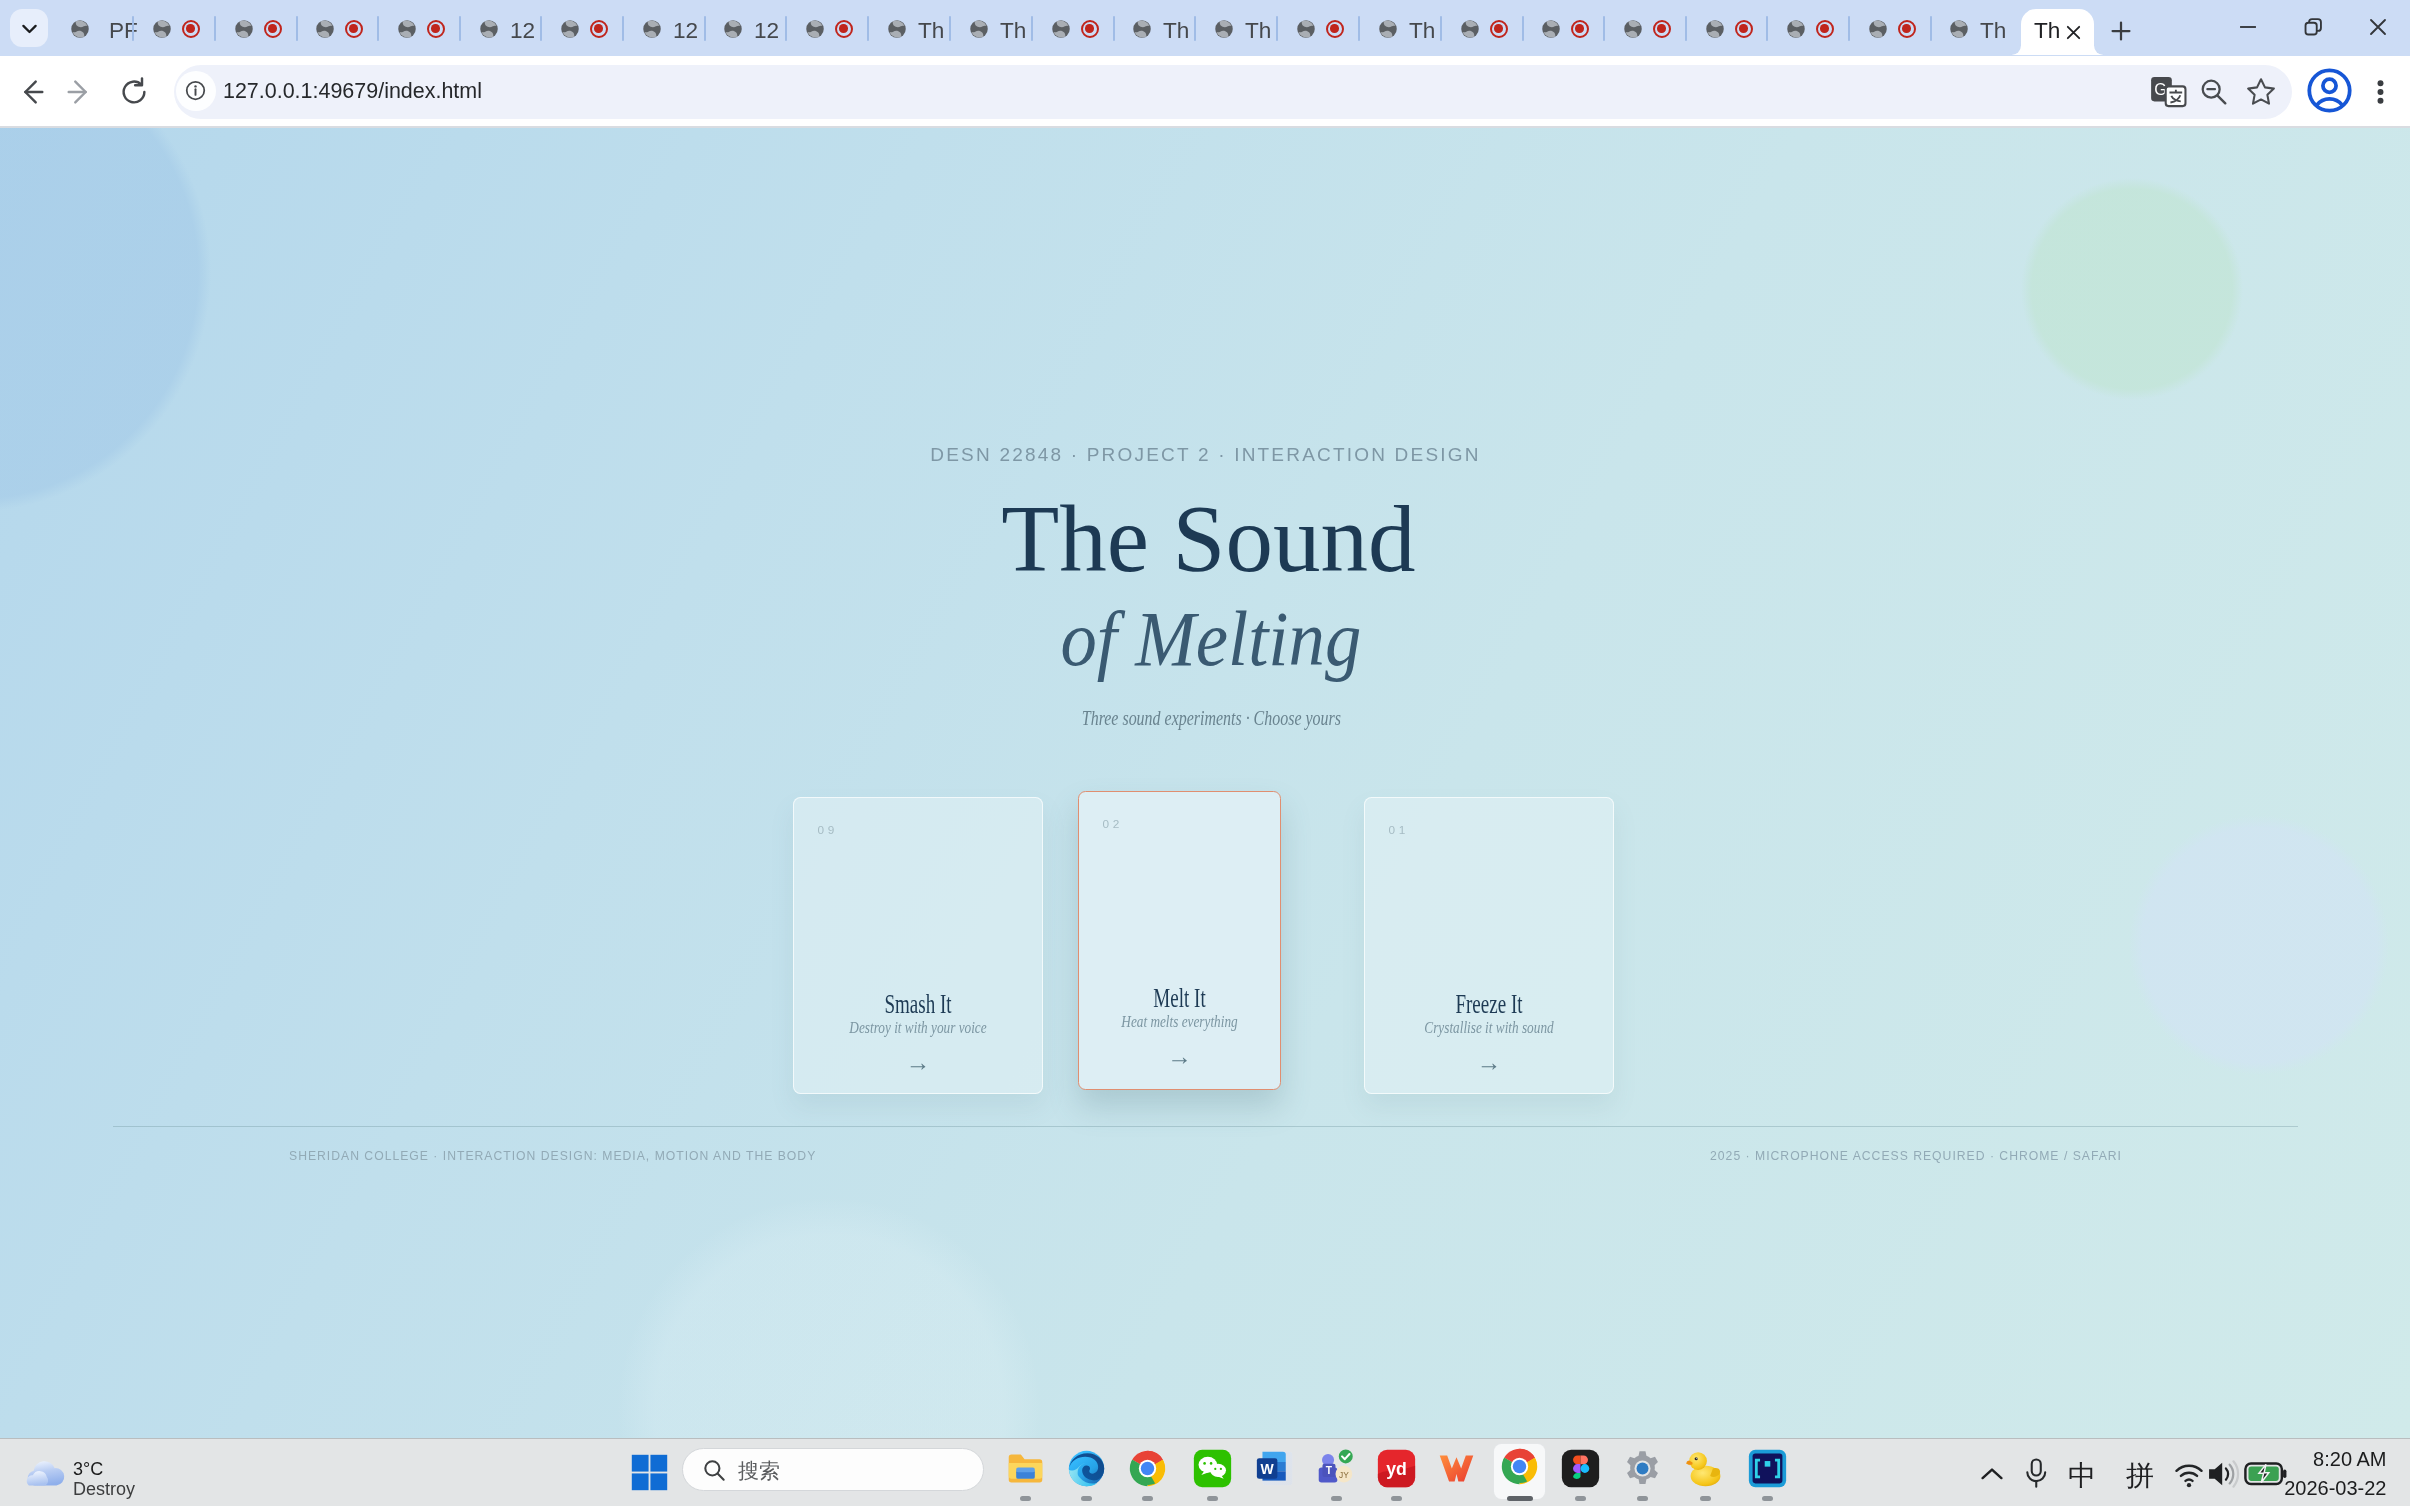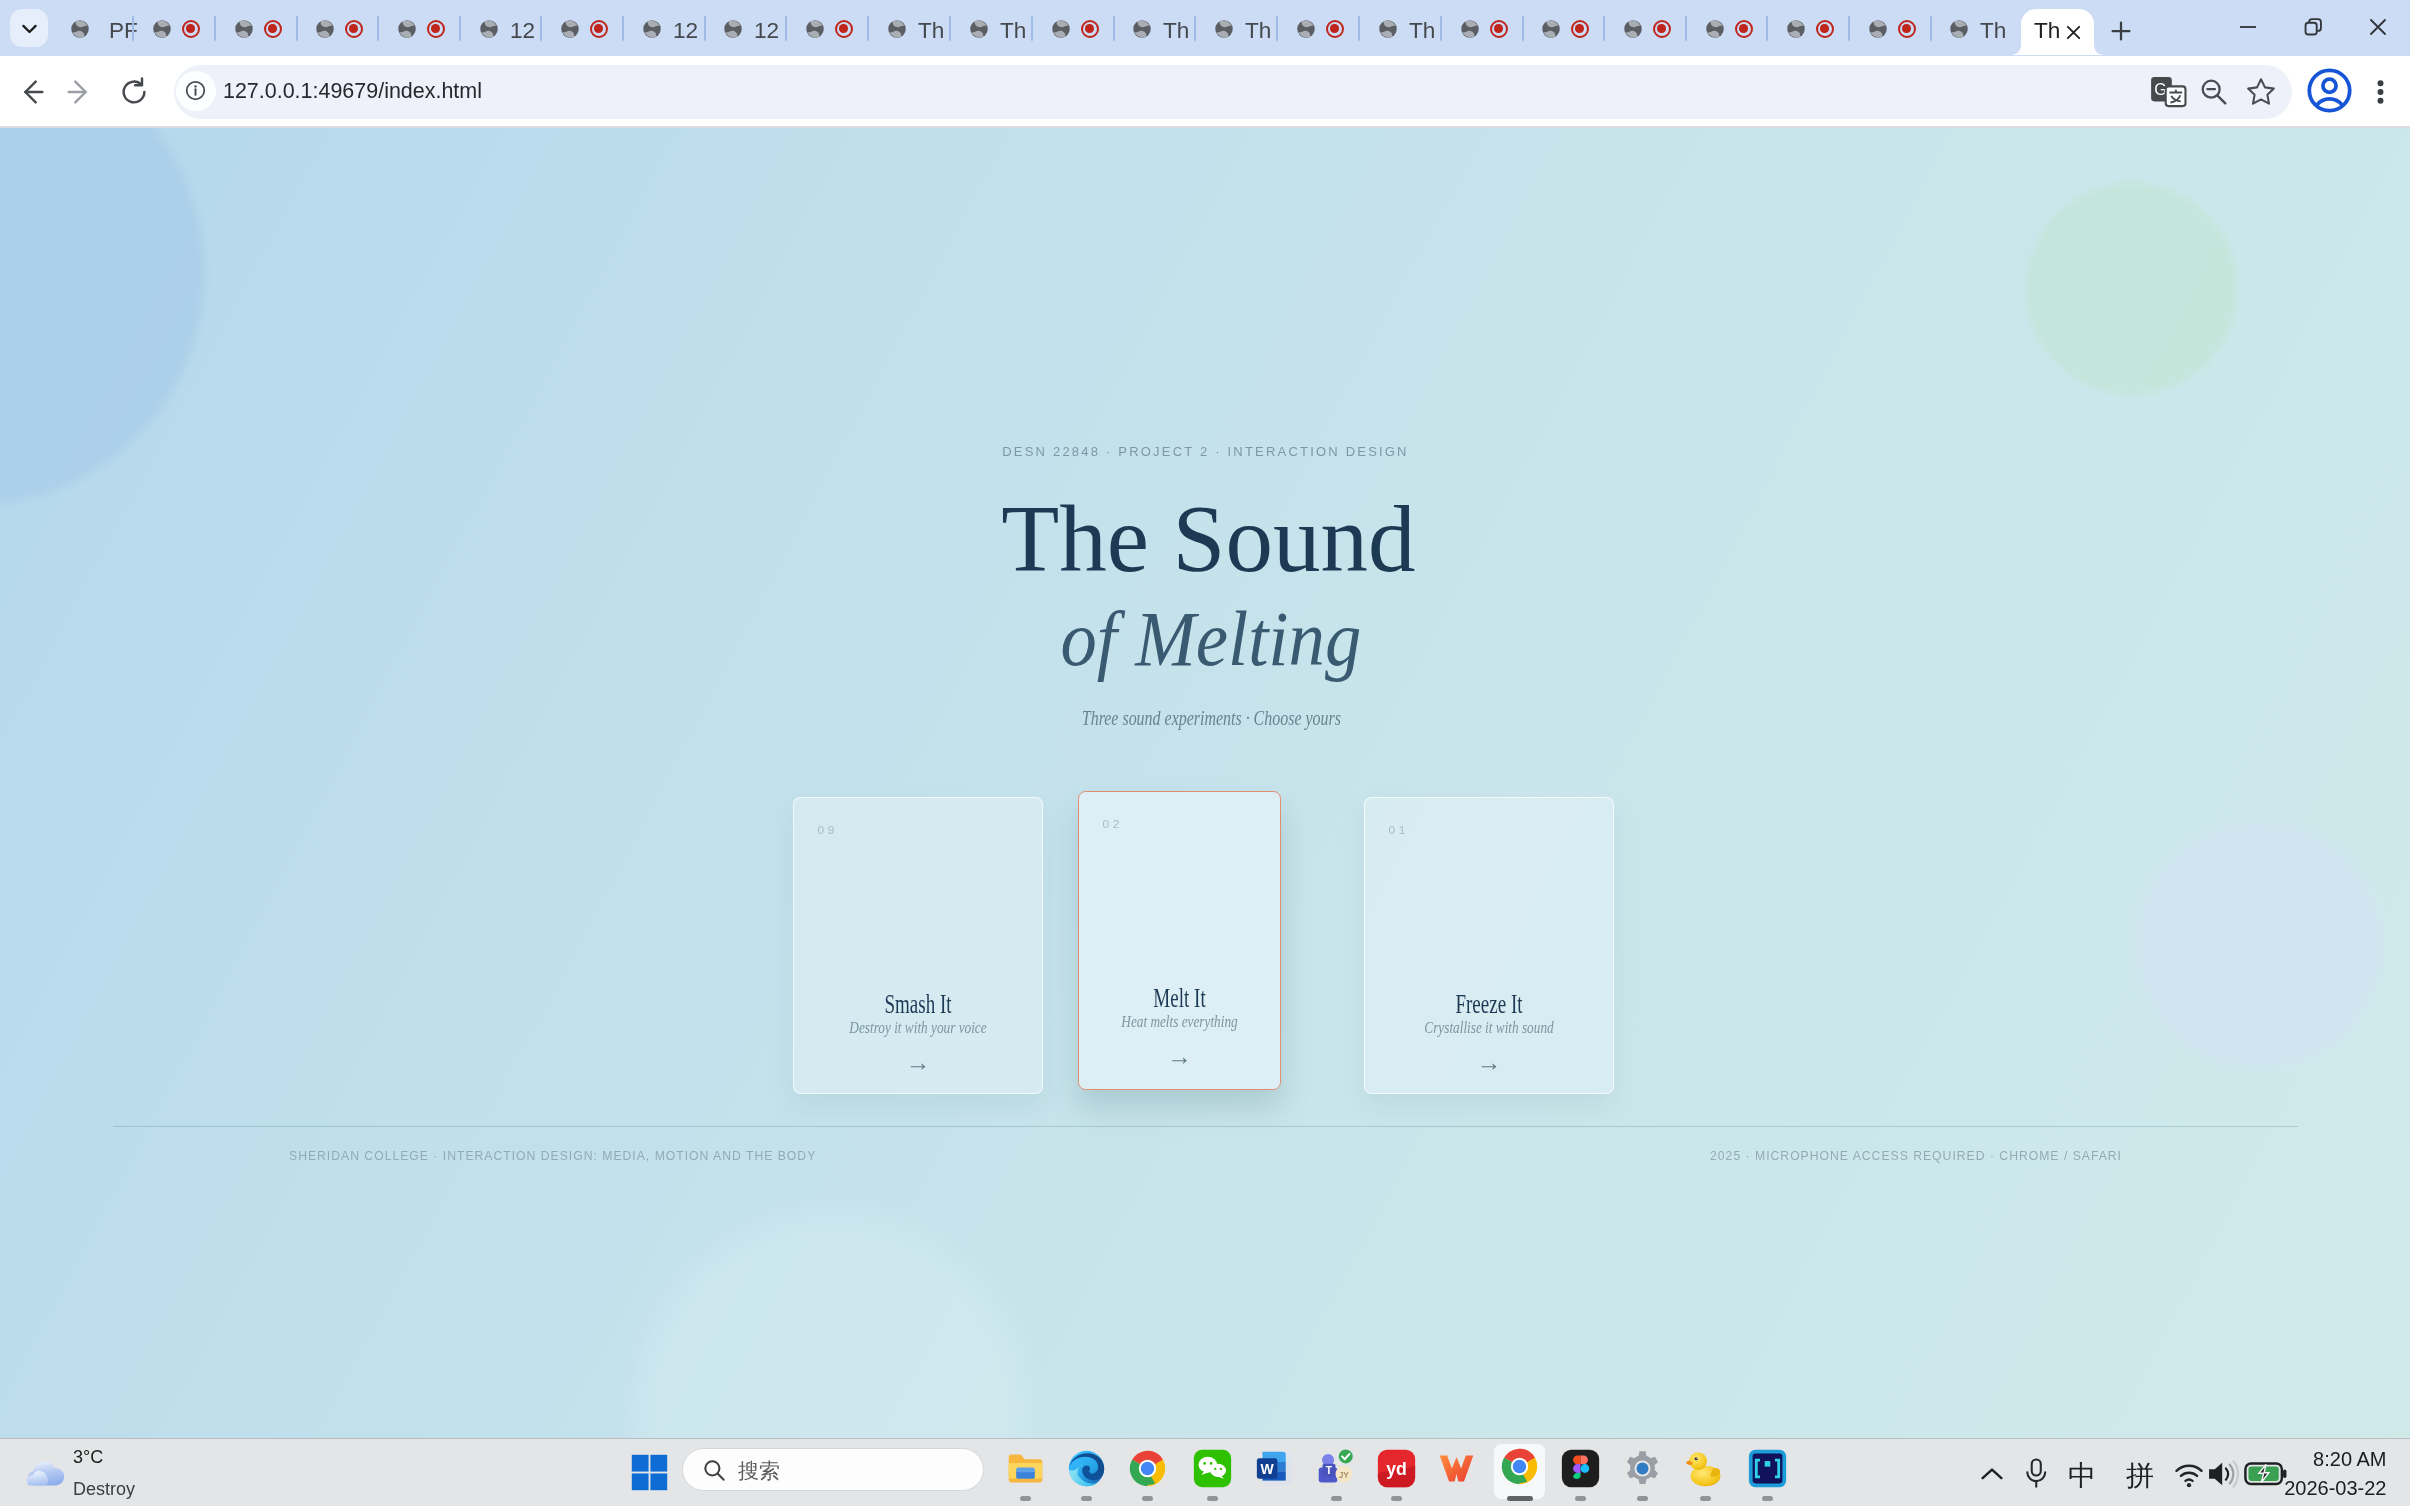--- a/index.html
+++ b/index.html
@@ -36,21 +36,21 @@
 
   
   #page { left:0; top:128px; width:2411px; height:1310px;
     background:
       radial-gradient(circle at -28px 145px, rgba(165,203,232,0.62) 0 226px, rgba(165,203,232,0) 239px),
       radial-gradient(circle at 2132px 161px, rgba(190,228,204,0.50) 0 100px, rgba(190,228,204,0) 111px),
       radial-gradient(circle at 2259px 817px, rgba(210,227,245,0.60) 0 117px, rgba(210,227,245,0) 130px),
       radial-gradient(circle at 829px 1281px, rgba(234,247,250,0.22) 0 174px, rgba(234,247,250,0) 212px),
       linear-gradient(118deg, #b4d7ec 0%, #c0dfec 30%, #c9e5eb 58%, #d0eaea 100%);
   }
-  #eyebrow { width:2411px; top:316px; text-align:center; font-size:13px; letter-spacing:2.2px; color:#7e97a5; }
+  #eyebrow { width:2411px; top:316px; text-align:center; font-size:19px; letter-spacing:2.2px; color:#7e97a5; }
   #title1 { width:2411px; top:356px; margin-left:2.8px; text-align:center; font-family:"Liberation Serif", serif; font-size:95px; color:#1d3a54; }
   #title2 { width:2411px; top:466px; text-align:center; font-family:"Liberation Serif", serif; font-style:italic; font-size:79px; color:#3a5a72; transform:scaleX(0.92); transform-origin:1210px 50%; margin-left:4.7px; }
   #subtitle { width:2411px; top:578px; text-align:center; font-family:"Liberation Serif", serif; font-style:italic; font-size:21px; color:#69838f; transform:scaleX(0.76); transform-origin:1205px 50%; margin-left:5.6px; }
 
   .card { position:absolute; top:669px; width:250px; height:297px; border-radius:7.5px;
     background:rgba(227,243,246,0.55); border:0.9px solid rgba(255,255,255,0.7);
     box-shadow:0 13px 24.5px rgba(90,130,140,0.10); }
   .card .num { position:absolute; left:23.5px; top:25.4px; font-size:11.8px; letter-spacing:3.8px; color:#a6bcc4; }
   .card .ttl { position:absolute; width:100%; top:190px; text-align:center; font-family:"Liberation Serif", serif; font-weight:normal; font-size:28px; color:#1d3a54; transform:scaleX(0.68); }
   .card .sub { position:absolute; width:100%; top:220px; text-align:center; font-family:"Liberation Serif", serif; font-style:italic; font-size:17px; color:#7c96a2; transform:scaleX(0.78); }
@@ -380,21 +380,21 @@
           <stop offset="1" stop-color="#8fafeb"></stop>
         </linearGradient>
     <linearGradient id="cloudg2" x1="0" y1="0" x2="0.2" y2="1">
           <stop offset="0" stop-color="#f4f8ff"></stop>
           <stop offset="1" stop-color="#a9c2f0"></stop>
         </linearGradient>
       </defs>
     <path d="M9.5 29 A 8.5 8.5 0 0 1 8.5 12.2 A 12.5 12.5 0 0 1 32.5 9.3 A 9 9 0 0 1 34.5 29 Z" fill="url(#cloudg)"></path>
     <path d="M3 29 A 6.5 6.5 0 0 1 7.5 17.5 A 8.5 8.5 0 0 1 23.5 19.5 A 6 6 0 0 1 21.5 29 Z" fill="url(#cloudg2)"></path>
   </svg>
-  <div class="abs" style="left:73px;top:8px;font-size:18px;color:#1c1c1c">3°C</div>
+  <div class="abs" style="left:73px;top:20px;font-size:18px;color:#1c1c1c">3°C</div>
   <div class="abs" style="left:73px;top:40px;font-size:18px;color:#3c3d3e">Destroy</div>
   <svg class="abs" style="left:629px;top:13px" width="41" height="41" viewBox="0 0 44 44">
       <rect x="3" y="3" width="18" height="18" fill="#0f6cd4"></rect>
       <rect x="23" y="3" width="18" height="18" fill="#0f6cd4"></rect>
       <rect x="3" y="23" width="18" height="18" fill="#0f6cd4"></rect>
       <rect x="23" y="23" width="18" height="18" fill="#0f6cd4"></rect>
     </svg>
   <div id="searchpill">
     <svg style="position:absolute;left:19px;top:9.4px" width="24.5" height="24.5" viewBox="0 0 26 26">
         <circle cx="11" cy="11" r="7.5" fill="none" stroke="#3e4042" stroke-width="2.2"></circle>

